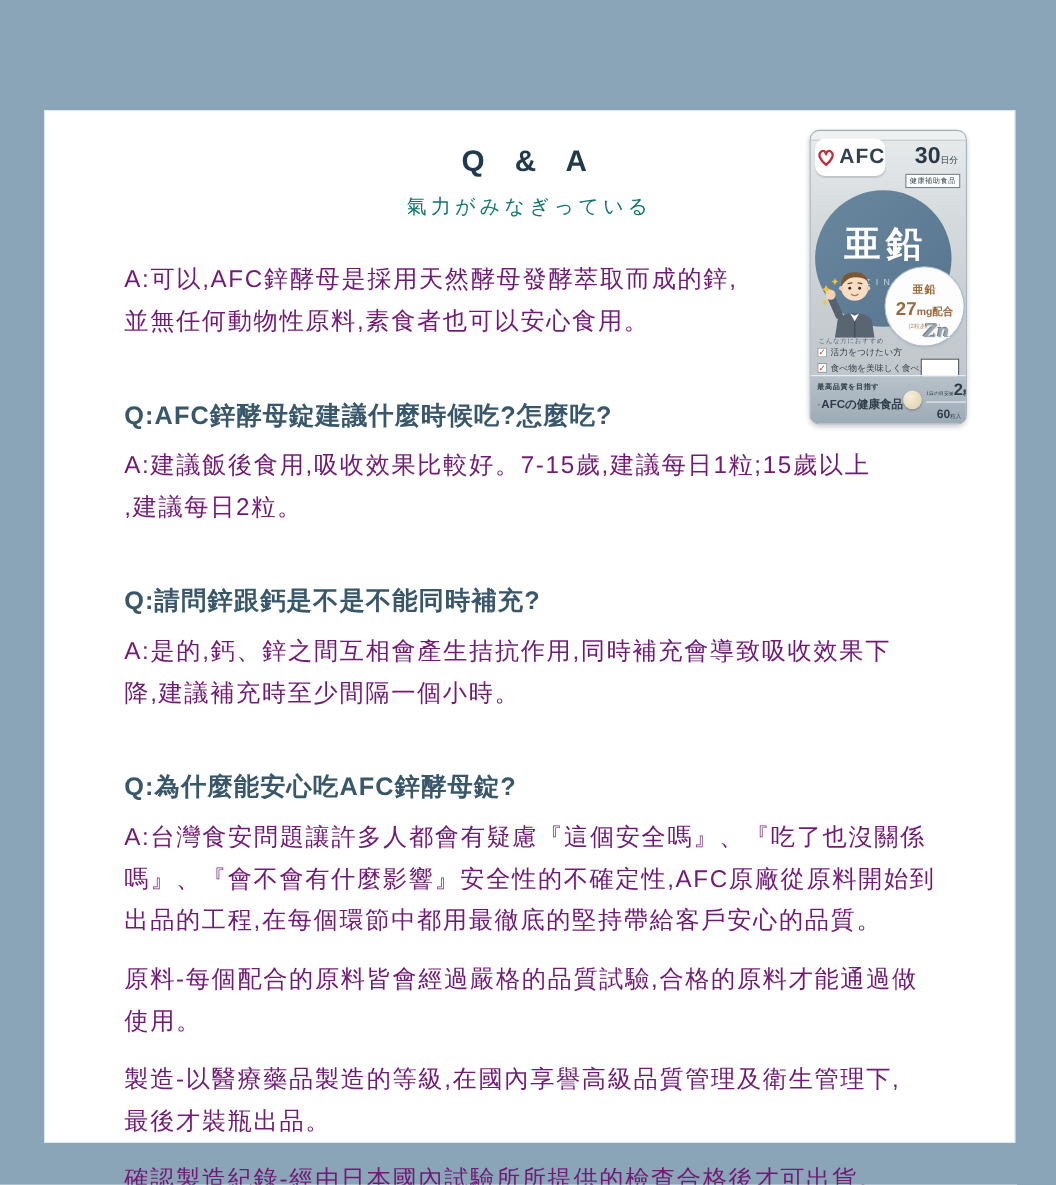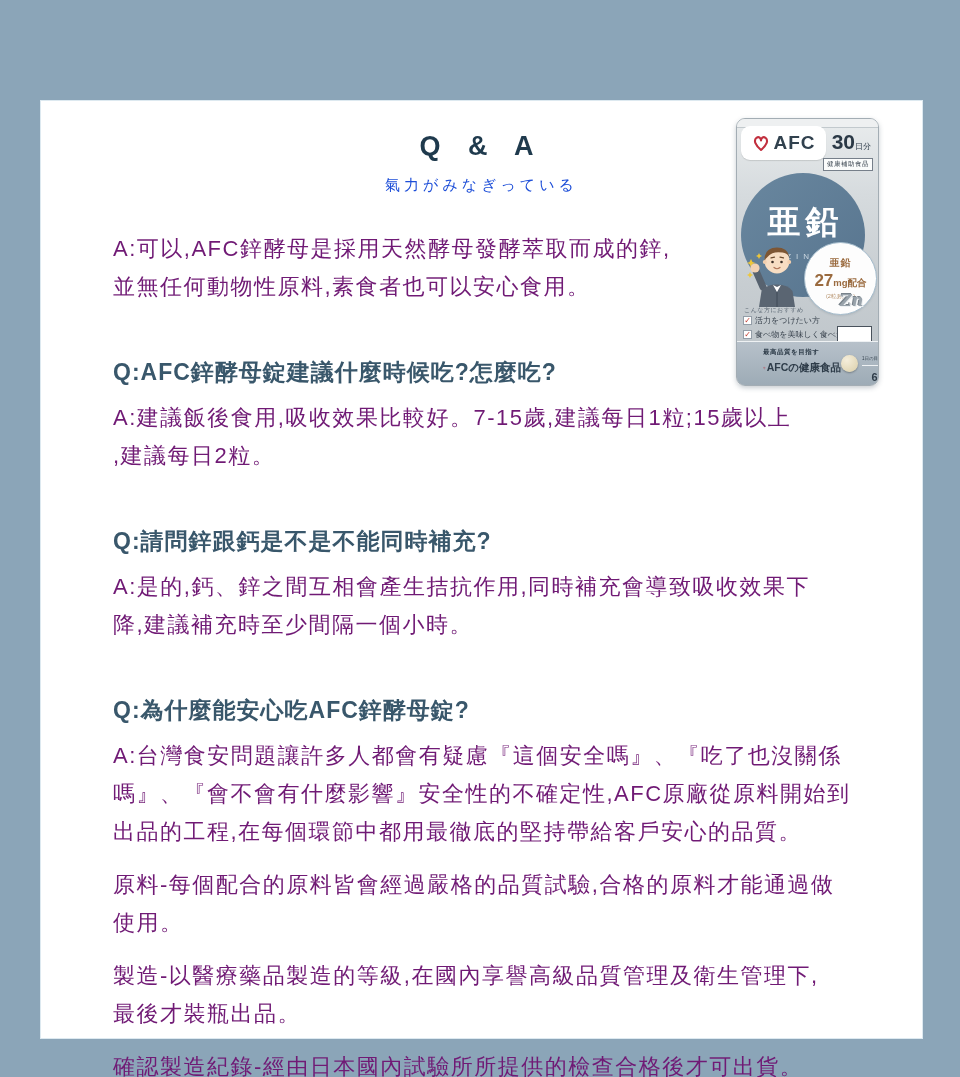--- a/index.html
+++ b/index.html
@@ -16,22 +16,22 @@
     background:#ffffff;
     border:1px solid #dde9f0;
   }
   
   .header { text-align:center; padding-top:30px; }
   .title {
     font-size:27px; font-weight:bold; letter-spacing:10px;
     color:#1f3a4d;
   }
   .subtitle {
-    margin-top:14px; font-size:15px; letter-spacing:4px;
-    color:#1d4ed8;
+    margin-top:14px; font-size:18px; letter-spacing:4px;
+    color:#0f766e;
   }
   
   .content { position:relative; padding:28px 4px 0 72px; }
   .qa + .qa { margin-top:46px; }
   .q {
     font-size:23px; font-weight:bold; letter-spacing:1px;
     color:#39576b; line-height:40px;
   }
   .a {
     font-size:22px; letter-spacing:1.5px; color:#701a75;
@@ -48,21 +48,21 @@
     border-radius:9px;
     box-shadow:0 2px 5px rgba(40,60,75,.25);
     z-index:2;
     overflow:hidden;
   }
   .pouch-seal {
     position:absolute; left:0; top:0; right:0; height:9px;
     background:#eef0f1; border-bottom:1px solid #c2c9cd;
   }
   .logo-plate {
-    position:absolute; left:4px; top:7px; width:85px; height:34px;
+    position:absolute; left:4px; top:7px; width:64px; height:34px;
     background:#ffffff; border-radius:9px;
     display:flex; align-items:center; justify-content:center; gap:2px;
     box-shadow:0 1px 1px rgba(0,0,0,.12);
   }
   .logo-text { font-size:19px; font-weight:bold; color:#31414e; letter-spacing:1px; }
   .duration { position:absolute; right:7px; top:11px; color:#2b3946; white-space:nowrap; }
   .duration .big { font-size:21px; font-weight:bold; }
   .duration .small { font-size:8px; font-weight:normal; }
   .category-badge {
     position:absolute; right:5px; top:39px;
@@ -113,21 +113,21 @@
     font-size:8px; color:#2f3944; background:#ffffff;
     border:1px solid #49525c; padding:16px 3px; letter-spacing:1px;
   }
   .pouch-band {
     position:absolute; left:0; right:0; top:222px; bottom:0;
     background:linear-gradient(180deg,#b7c1ca 0%,#9dabb6 100%);
     border-top:1px solid #eef1f3;
     padding:4px 5px 0 6px;
     display:flex;
   }
-  .band-left { width:78px;margin-left:20px; }
+  .band-left { width:78px; }
   .slogan { font-size:6.5px; font-weight:bold; color:#2e3c49; margin-top:2px; letter-spacing:.5px; }
   .brandline { margin-top:4px; display:flex; align-items:center; gap:1px; }
   .brandline-text { font-size:10.5px; font-weight:bold; color:#2e3c49; white-space:nowrap; }
   .tablet {
     width:17px; height:17px; border-radius:50%; margin-top:9px;
     background:radial-gradient(circle at 35% 30%,#f5eedb,#dbcfa9);
     box-shadow:0 1px 2px rgba(0,0,0,.3);
     flex-shrink:0;
   }
   .band-right { margin-left:4px; color:#2e3c49; }

